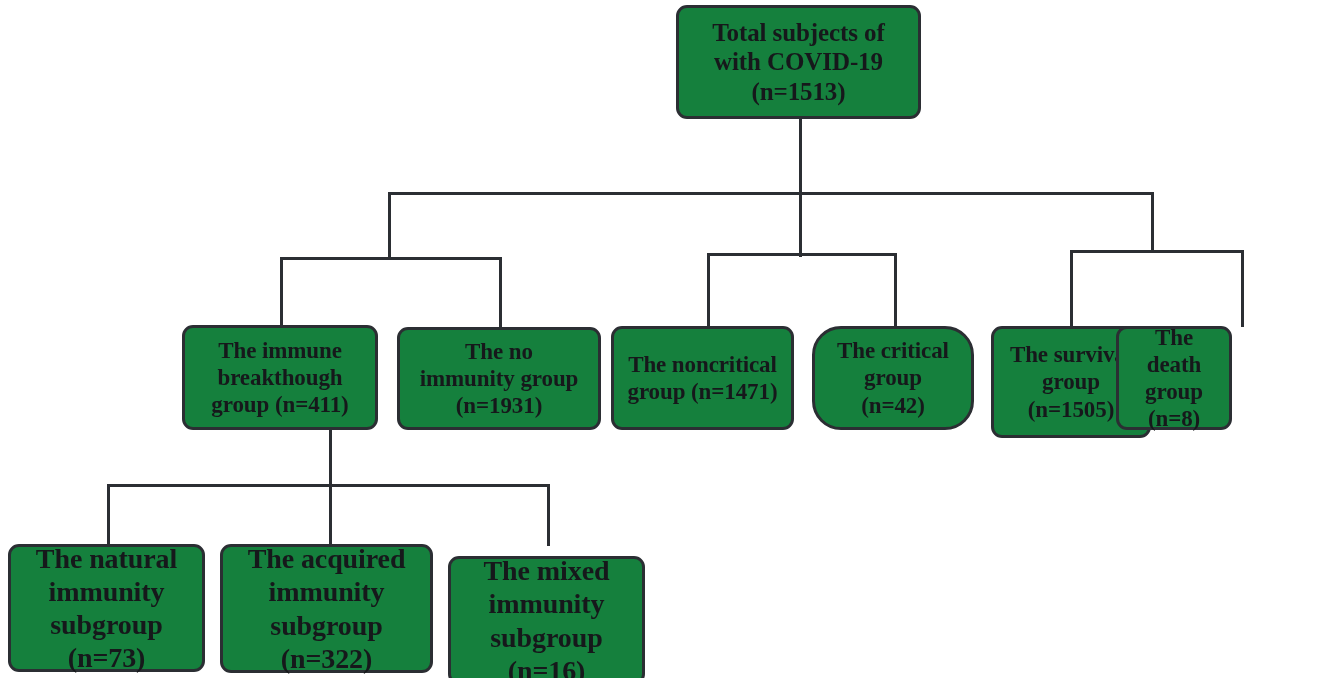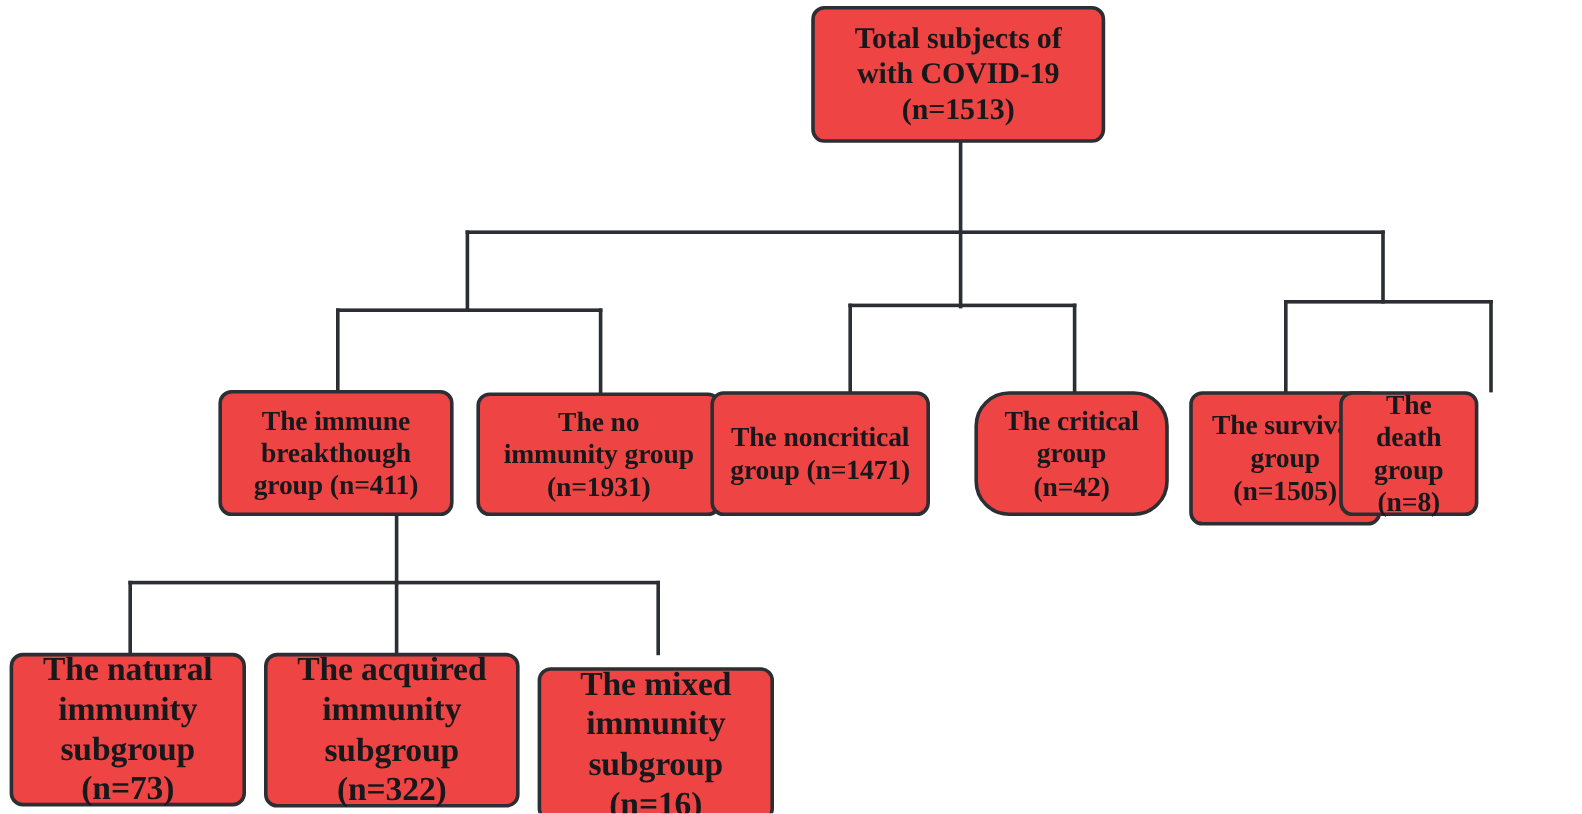--- a/index.html
+++ b/index.html
@@ -13,21 +13,21 @@
     height: 678px;
     background: #ffffff;
     font-family: "Liberation Serif", "DejaVu Serif", serif;
     overflow: hidden;
   }
   .node {
     position: absolute;
     box-sizing: border-box;
     border: 3px solid #2b2e33;
     border-radius: 11px;
-    background: #ef4444;
+    background: #15803d;
     display: flex;
     align-items: center;
     justify-content: center;
     text-align: center;
     font-weight: bold;
     color: #16181b;
     line-height: 1.18;
     letter-spacing: -0.1px;
     padding: 13px 6px;
   }
@@ -89,21 +89,21 @@
 breakthough
 group (n=411)</span>
   </div>
 
   <div class="node fs-mid" style="left:397px; top:327px; width:204px; height:103px;">
     <span class="txt">The no
 immunity group
 (n=1931)</span>
   </div>
 
-  <div class="node fs-mid" style="left:592px; top:326px; width:183px; height:104px;">
+  <div class="node fs-mid" style="left:611px; top:326px; width:183px; height:104px;">
     <span class="txt">The noncritical
 group (n=1471)</span>
   </div>
 
   <div class="node fs-mid" style="left:812px; top:326px; width:162px; height:104px;border-radius:29px;">
     <span class="txt">The critical
 group
 (n=42)</span>
   </div>
 

